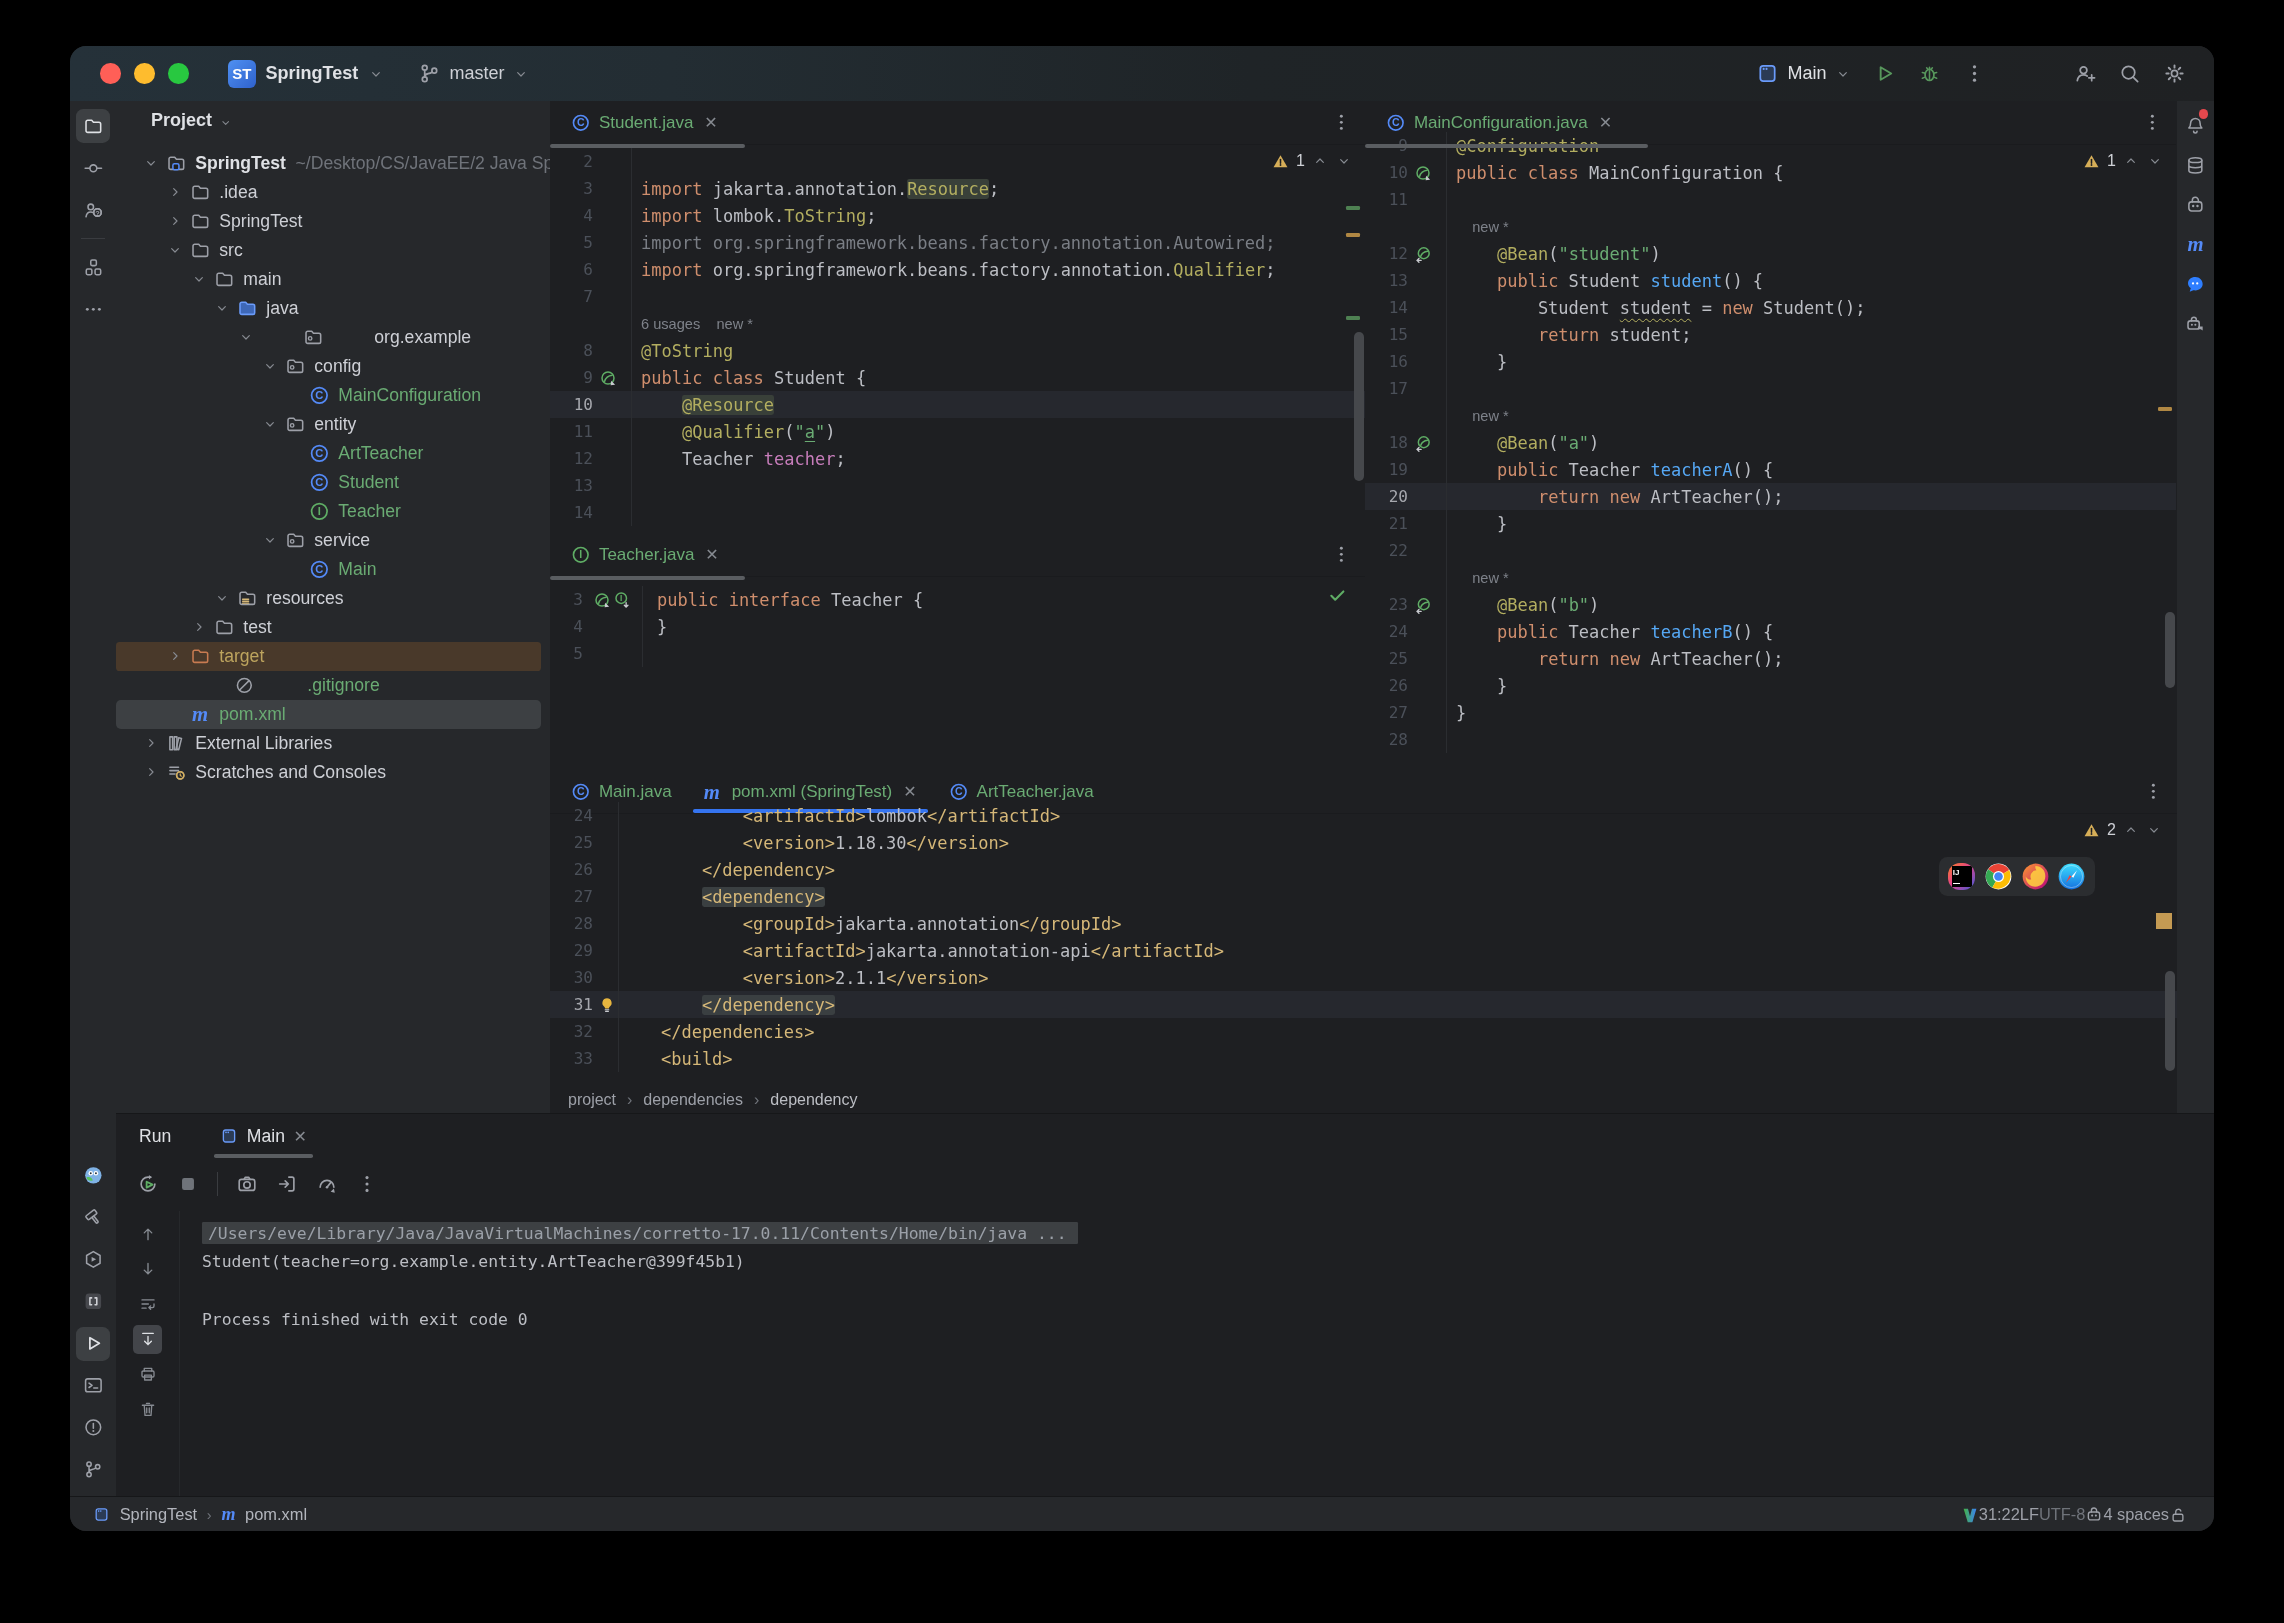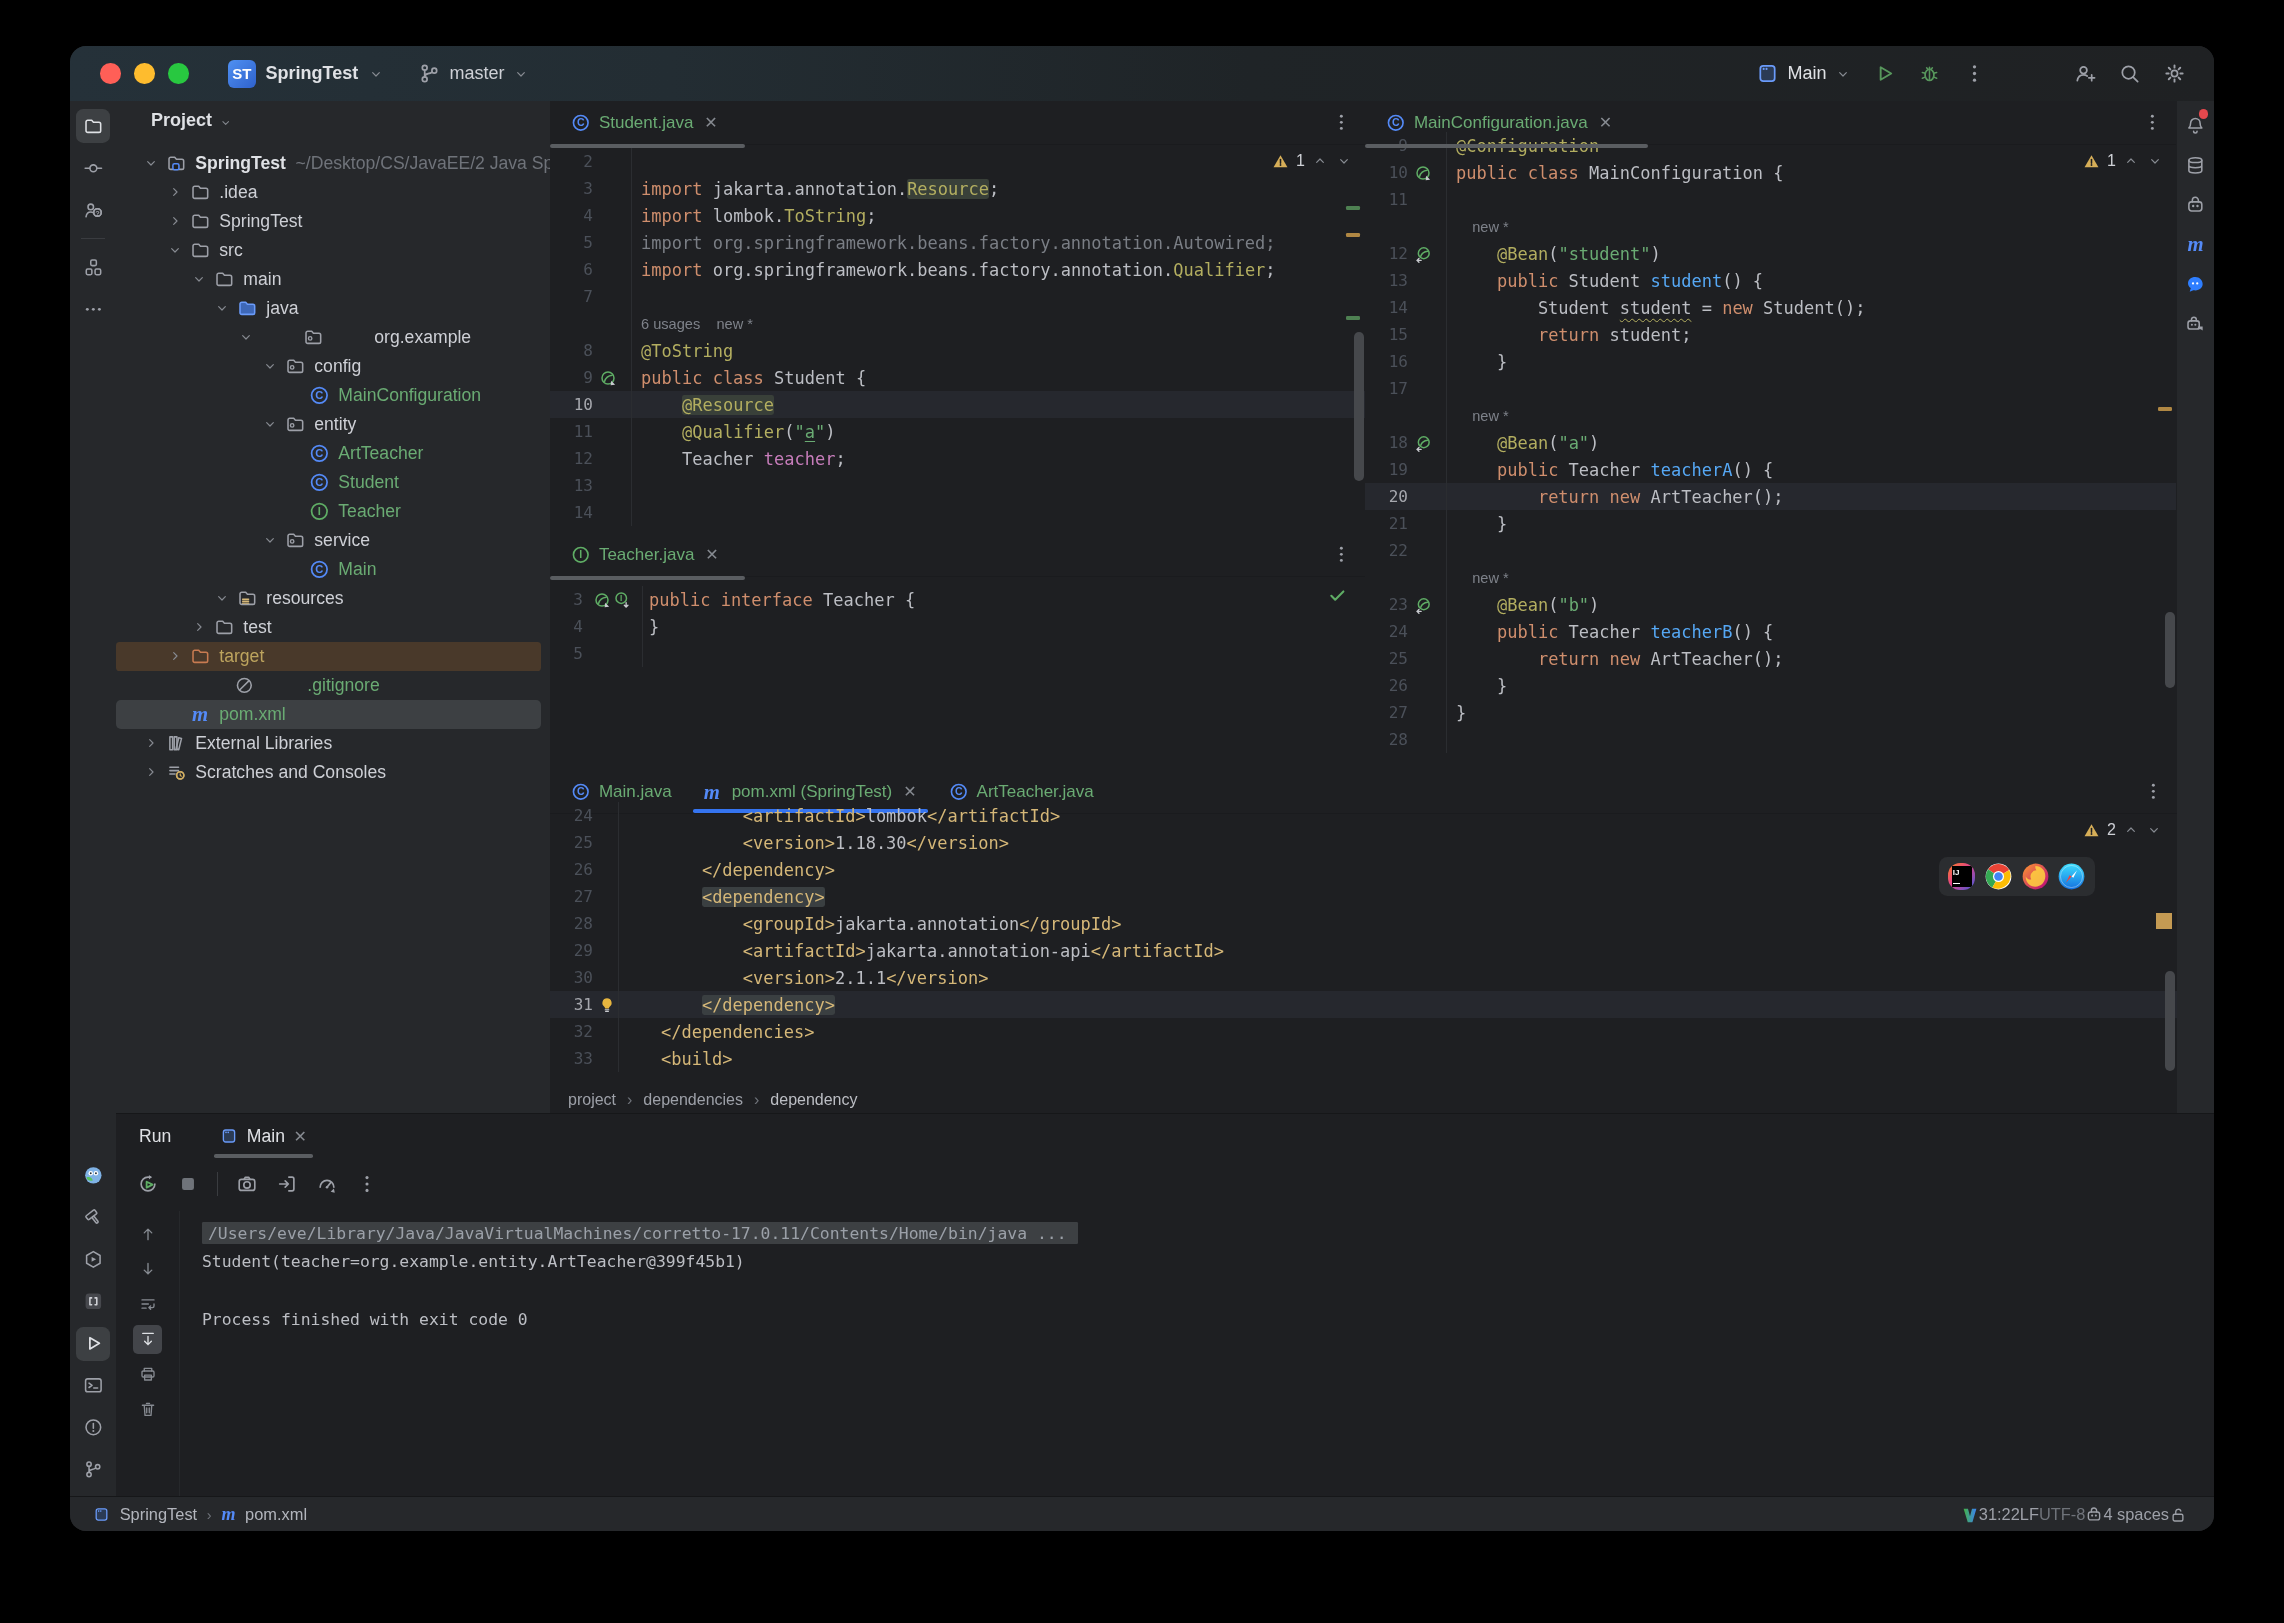--- a/index.html
+++ b/index.html
@@ -68,21 +68,21 @@
   .code-area{position:relative}
   .crow{display:flex;height:27px;align-items:center;font-family:"DejaVu Sans Mono","Liberation Mono",monospace;font-size:17px}
   .crow.cur{background:#26282e}
   .gnum{width:43px;text-align:right;color:#4b5059;font-size:16px;flex:none}
   .crow.cur .gnum{color:#a6a8ae}
   .gico{width:30px;flex:none;display:flex;justify-content:center;align-items:center;gap:1.2px}
   .gico svg{width:18px;height:18px}
   .ctext{white-space:pre;flex:none;margin-left:18px}
   .pane-teacher .gnum{width:33px}
   .pane-teacher .gico{width:58px}
-  .pane-teacher .ctext{margin-left:8px}
+  .pane-teacher .ctext{margin-left:16px}
   .pane-bottom .gico{width:27px}
   .pane-bottom .ctext{margin-left:0}
   .crow.inlay .ctext{color:#7e828a;font-family:"Liberation Sans",sans-serif;font-size:14.6px}
   .gline{position:absolute;top:0;bottom:0;width:1.2px;background:#2b2d31}
   .kw{color:#cf8e6d}.pln{color:#bcbec4}.gry{color:#7a7e85}.ann{color:#b3ae60}.str{color:#6aab73}
   .mth{color:#56a8f5}.fld{color:#c77dbb}.tag{color:#d5b778}
   .annhl{color:#b3ae60;background:#394039;border-radius:2.4px}
   .taghl{color:#d5b778;background:#3a3f41;border-radius:2.4px}
   .stru{color:#6aab73;text-decoration:underline;text-underline-offset:3px}
   .sqg{color:#bcbec4;text-decoration:underline wavy #b3ae60 1.2px;text-underline-offset:4.3px}

